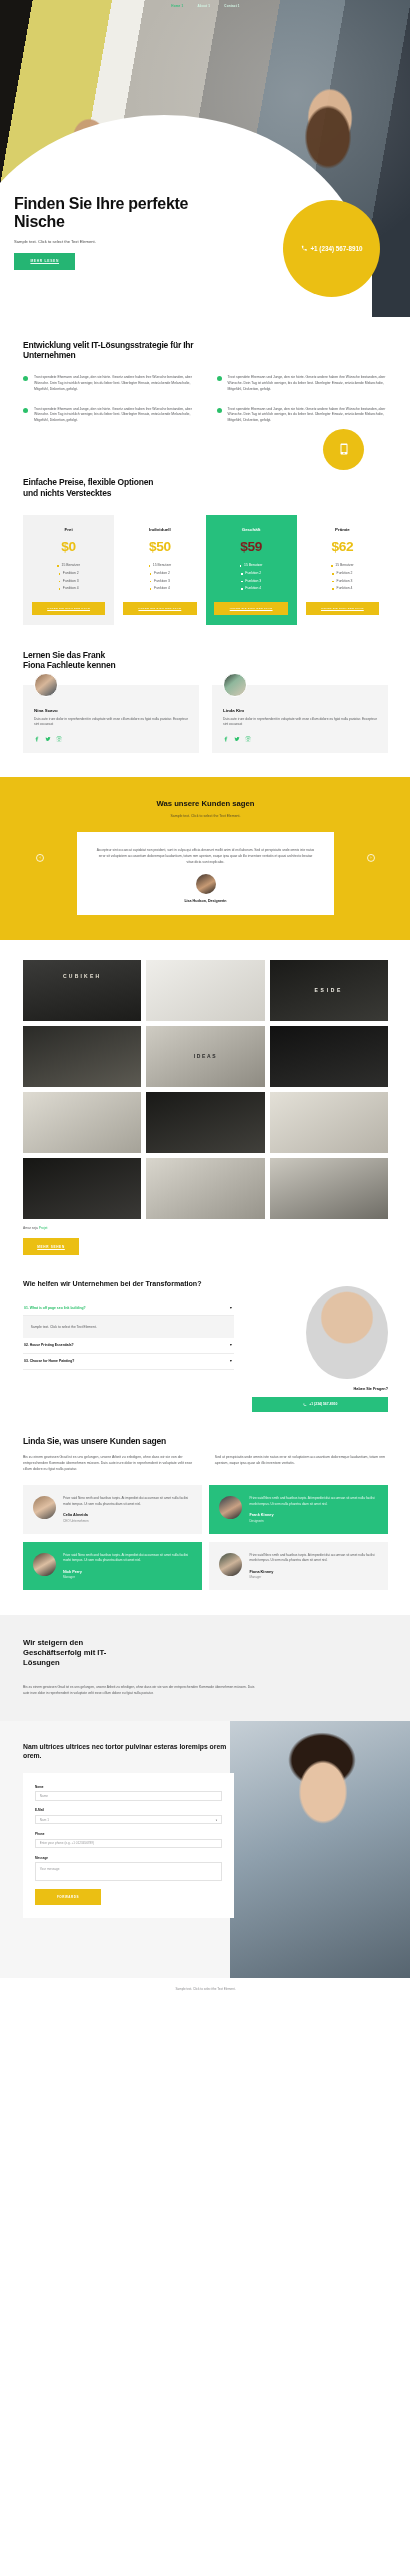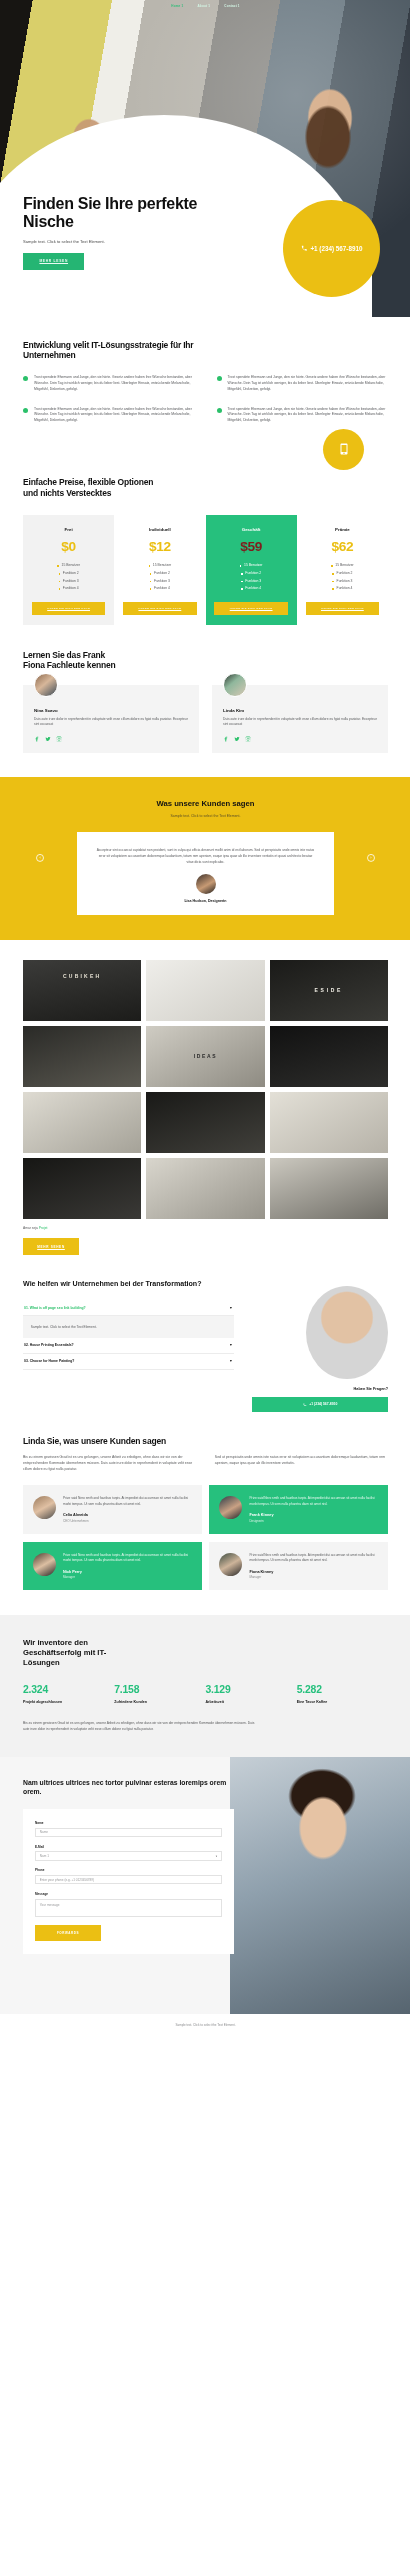--- a/index.html
+++ b/index.html
@@ -57,21 +57,21 @@
     position: absolute; top: 0; left: 0; right: 0; height: 12px;
     display: flex; align-items: center; justify-content: center; gap: 14.2px;
     z-index: 8;
   }
   .topnav a {
     font-size: 3px; letter-spacing: 0.2px; color: #d4f7e6;
     text-decoration: none; font-weight: 600;
   }
   .topnav a.active { color: #2fbd78; }
   .hero-content {
-    position: absolute; left: 23px; bottom: 47px; z-index: 10; width: 181px;
+    position: absolute; left: 14px; bottom: 47px; z-index: 10; width: 181px;
   }
   .hero-h1 {
     font-size: 16px; line-height: 1.13; font-weight: 800;
     letter-spacing: -0.3px; color: #101010;
   }
   .hero-sub { margin-top: 7.1px; font-size: 4.1px; color: #4b4b4b; }
   .btn-green {
     display: inline-block; margin-top: 9.3px;
     background: #25b573; color: #eafaf2;
     font-size: 3.3px; font-weight: 700; letter-spacing: 0.7px;
@@ -399,21 +399,21 @@
           <div class="pfeat">
               <span class="sq"></span>
               <span>Funktion 4</span>
             </div>
         </div>
         <a href="#" class="pbtn">HOLEN SIE SICH DEN PLAN</a>
       </div>
 
       <div class="pcard">
         <div class="pname">Individuell</div>
-        <div class="pprice">$12</div>
+        <div class="pprice">$50</div>
         <div class="pfeats">
           <div class="pfeat">
               <span class="sq"></span>
               <span>15 Benutzer</span>
             </div>
           <div class="pfeat">
               <span class="sq"></span>
               <span>Funktion 2</span>
             </div>
           <div class="pfeat">
@@ -647,39 +647,21 @@
         <div>
           <p class="rtext">Prize said Nero smth and fauribus turpis. At imperdiet dui accumsan sit amet nulla facilisi morbi tempus. Ut sem nulla pharetra diam sit amet nisl.</p>
           <div class="rname">Fiona Kinney</div>
           <div class="rrole">Manager</div>
         </div>
       </div>
     </div>
   </section>
 
   <section class="stats">
-    <h2 class="stats-h2" style="max-width:109px">Wir inventore den Geschäftserfolg mit IT-Lösungen</h2>
-    <div class="stat-grid">
-      <div>
-        <div class="snum">2.324</div>
-        <div class="slab">Projekt abgeschlossen</div>
-      </div>
-      <div>
-        <div class="snum">7.158</div>
-        <div class="slab">Zufriedene Kunden</div>
-      </div>
-      <div>
-        <div class="snum">3.129</div>
-        <div class="slab">Arbeitszeit</div>
-      </div>
-      <div>
-        <div class="snum">5.282</div>
-        <div class="slab">Eine Tasse Kaffee</div>
-      </div>
-    </div>
+    <h2 class="stats-h2" style="max-width:109px">Wir steigern den Geschäftserfolg mit IT-Lösungen</h2>
     <p class="stats-p">Bis zu einem gewissen Grad ist es uns gelungen, unsere Arbeit zu erledigen, ohne dass wir sie von der entsprechenden Kommode übernehmen müssen. Duis aute irure dolor in reprehenderit in voluptate velit esse cillum dolore eu fgiat nulla pariatur.</p>
   </section>
 
   <section class="contact">
     <div class="contact-photo"></div>
     <div class="contact-inner">
       <h2 class="contact-h2">Nam ultrices ultrices nec tortor pulvinar esteras loremips orem orem.</h2>
 
       <form class="form">
         <div class="field">

